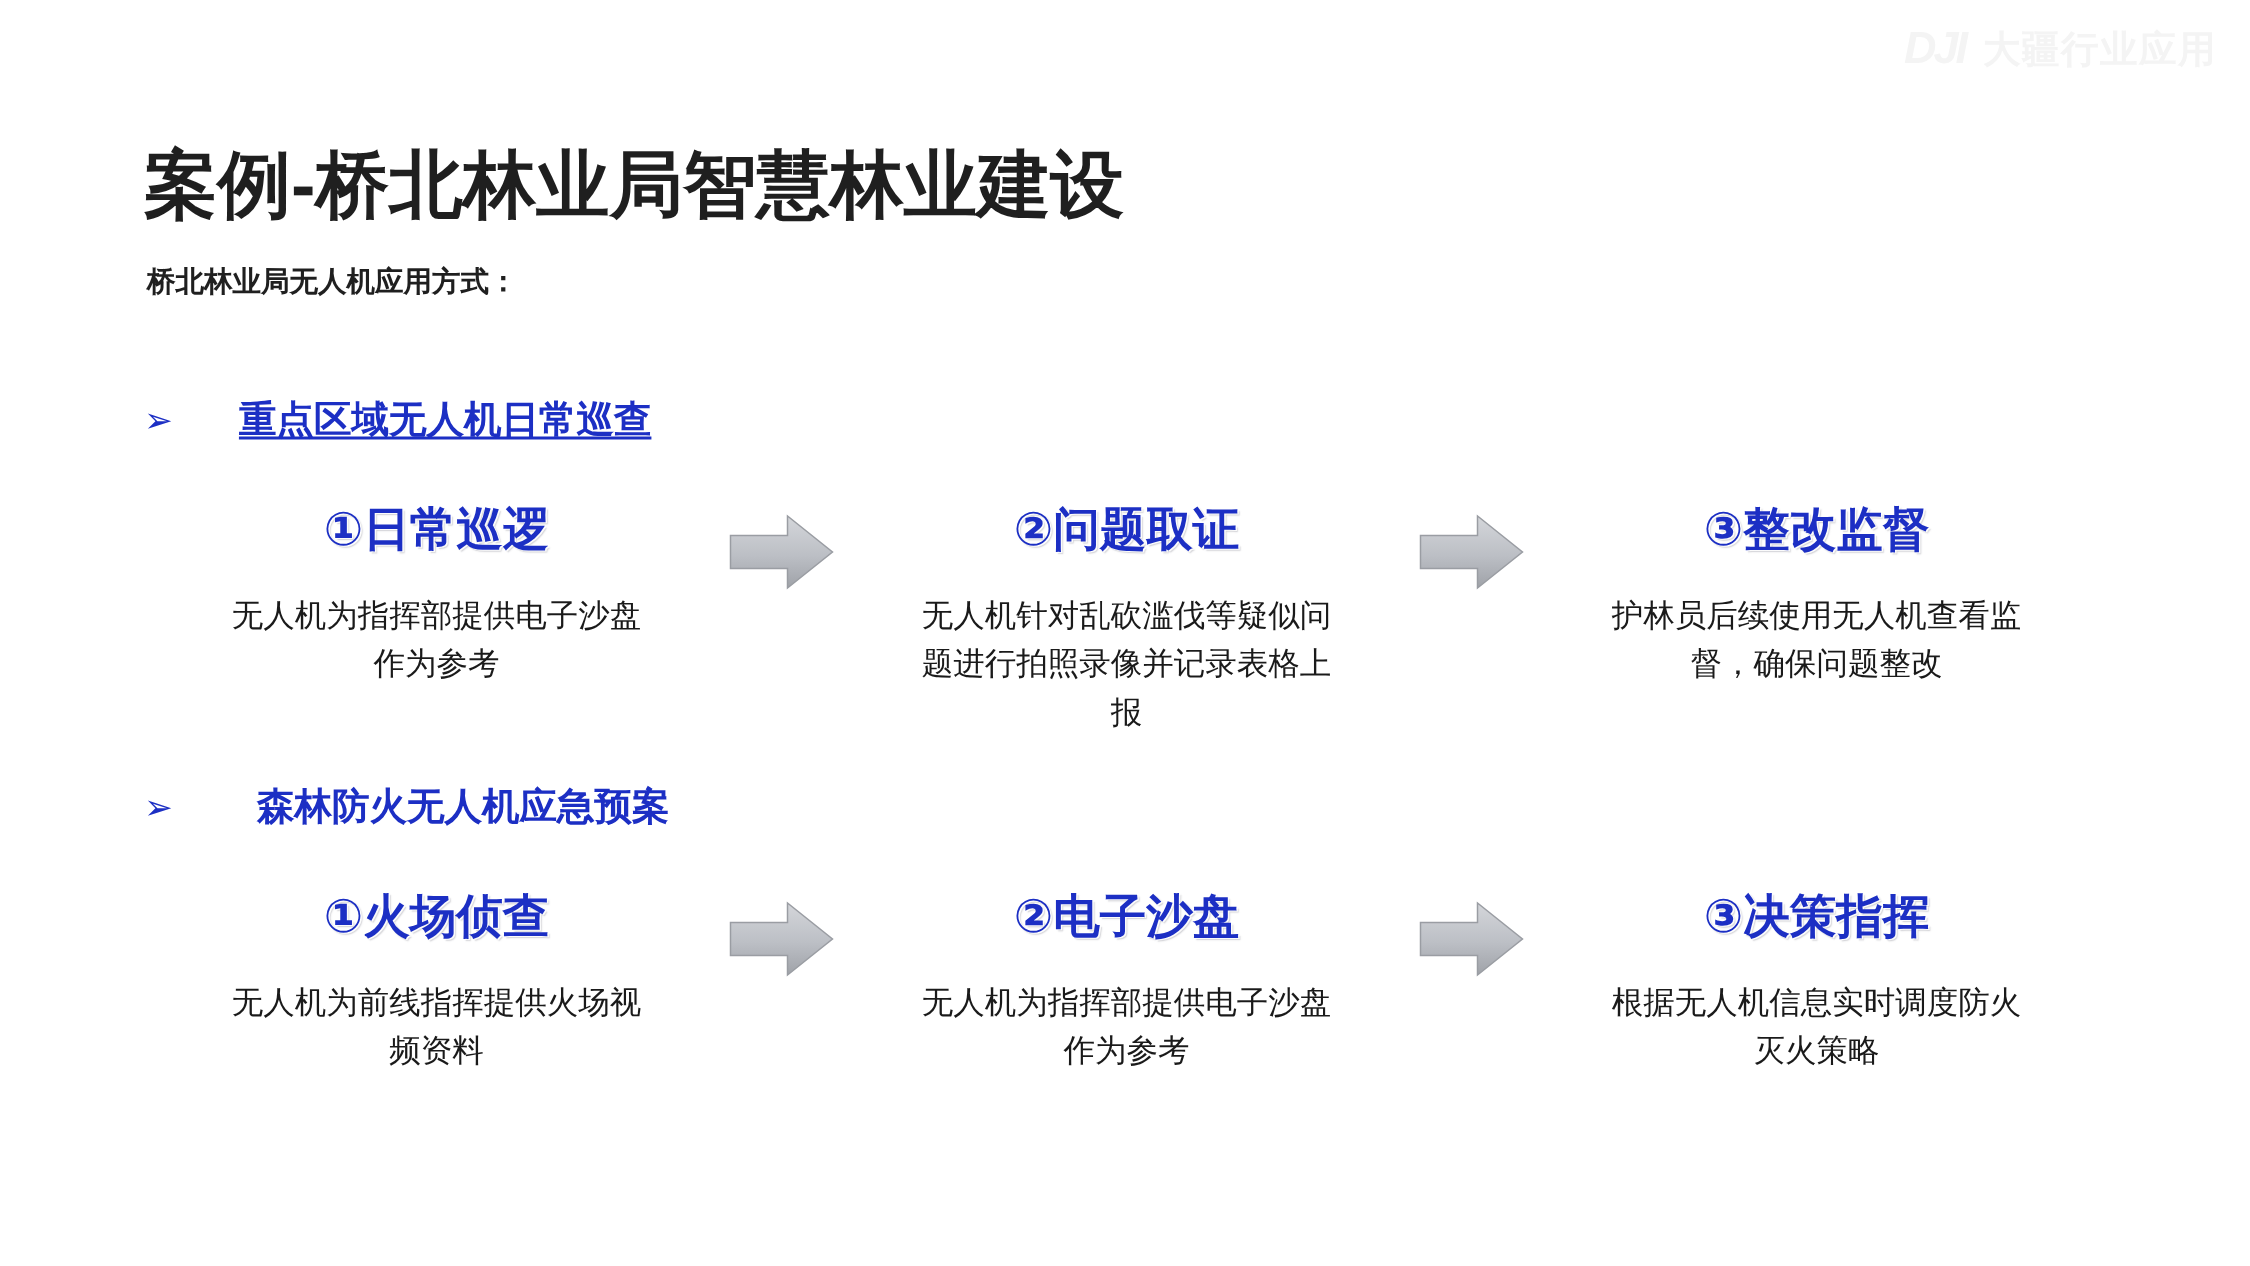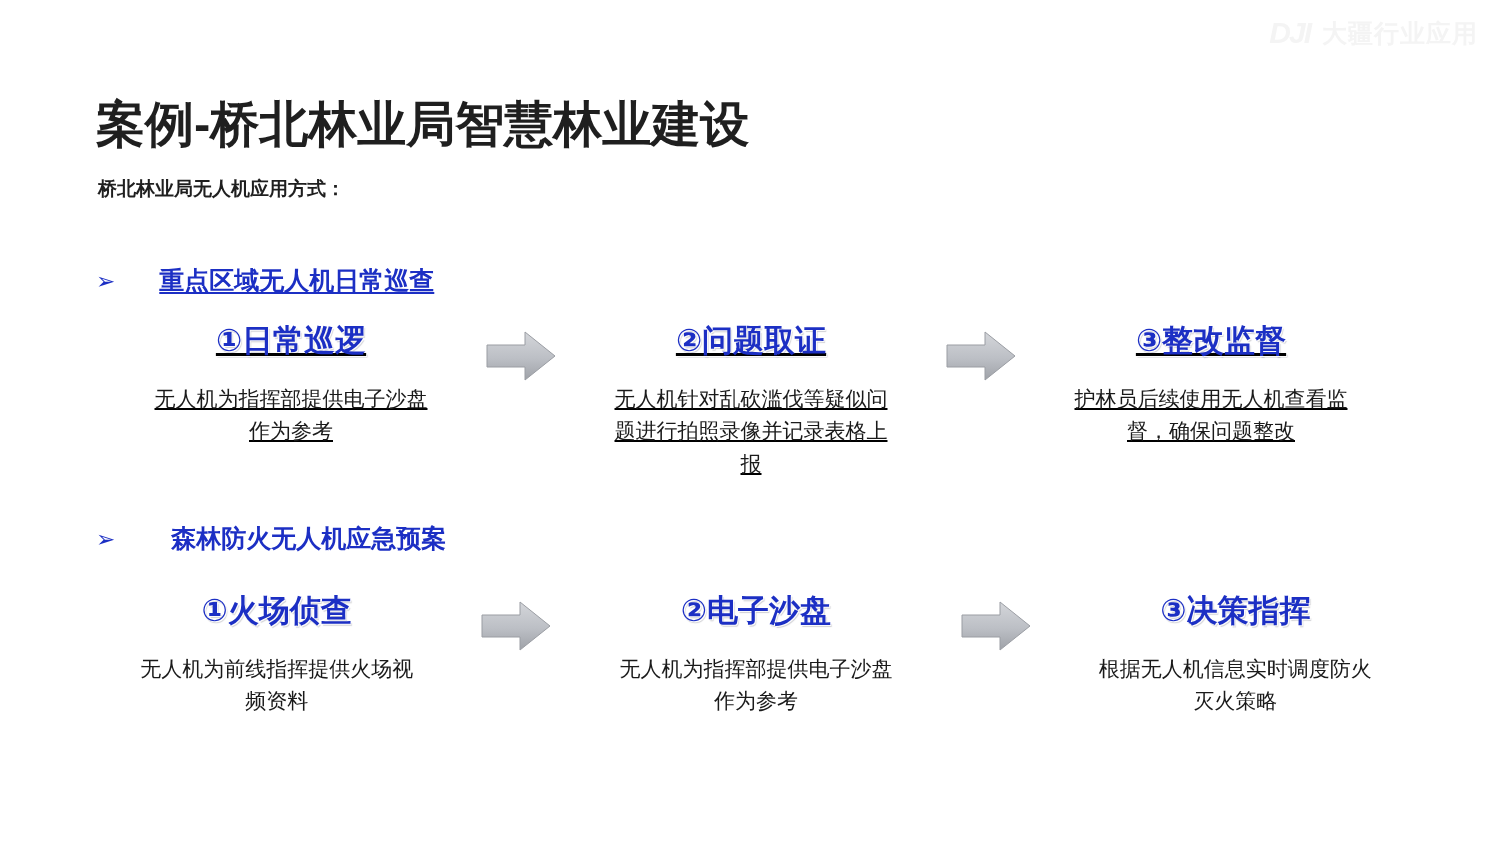--- a/index.html
+++ b/index.html
@@ -95,22 +95,22 @@
   #section-2 .arrow-bullet { margin-right: 12px; }
 
   
   .steps-row {
     position: absolute;
     left: 96px;
     width: 1310px;
     display: flex;
     align-items: flex-start;
   }
-  #steps-row-1 { top: 322px; text-decoration: underline; }
-  #steps-row-2 { top: 592px; gap: 24px; }
+  #steps-row-1 { top: 334px; }
+  #steps-row-2 { top: 592px; }
 
   .step {
     width: 370px;
     display: flex;
     flex-direction: column;
     align-items: center;
   }
   .step-heading {
     font-size: 31px;
     font-weight: 700;

